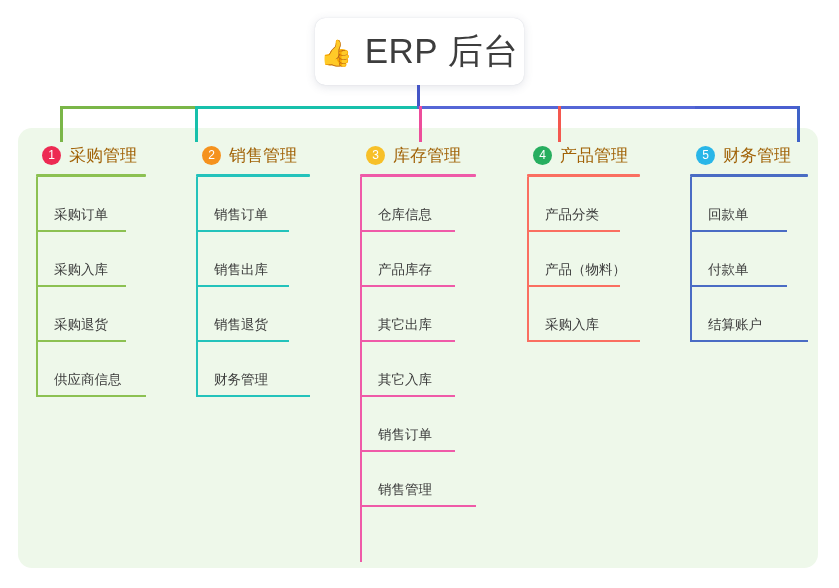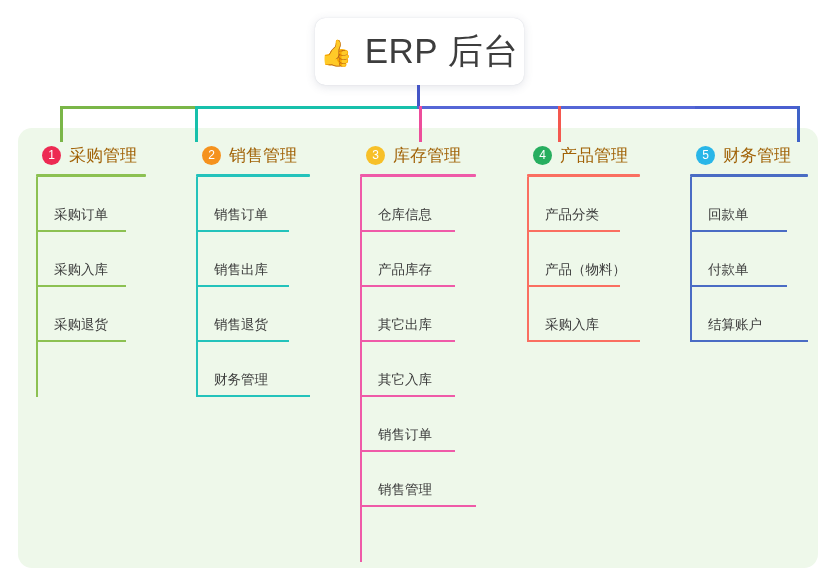--- a/index.html
+++ b/index.html
@@ -164,20 +164,24 @@
         <div class="leaf-underline" style="background: rgb(140, 193, 82); width: 82%;"></div>
       </div>
       <div class="leaf-item">
         <span class="leaf-label">采购入库</span>
         <div class="leaf-underline" style="background: rgb(140, 193, 82); width: 82%;"></div>
       </div>
       <div class="leaf-item">
         <span class="leaf-label">采购退货</span>
         <div class="leaf-underline" style="background: rgb(140, 193, 82); width: 82%;"></div>
       </div>
+      <div class="leaf-item">
+        <span class="leaf-label">供应商信息</span>
+        <div class="leaf-underline" style="background: rgb(140, 193, 82); width: 100%;"></div>
+      </div>
     </div>
   </div>
 <div class="branch-col" id="col-1" style="left:196px; width:114px;">
     <div class="branch-header">
       <span class="branch-badge" style="background: rgb(245, 146, 30);">2</span>
       <span class="branch-title">销售管理</span>
     </div>
     <div class="branch-underline" style="background: rgb(35, 195, 187);"></div>
     <div class="leaf-list">
       <div class="leaf-spine" style="background: rgb(35, 195, 187); height: 220px;"></div>

